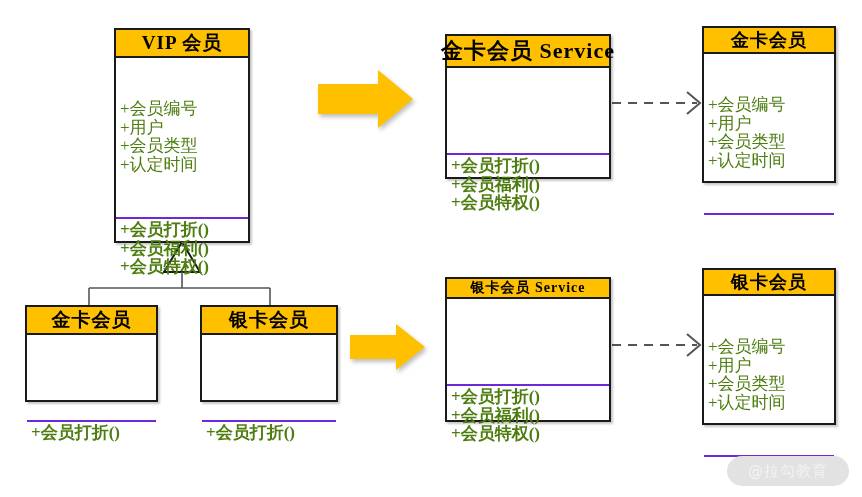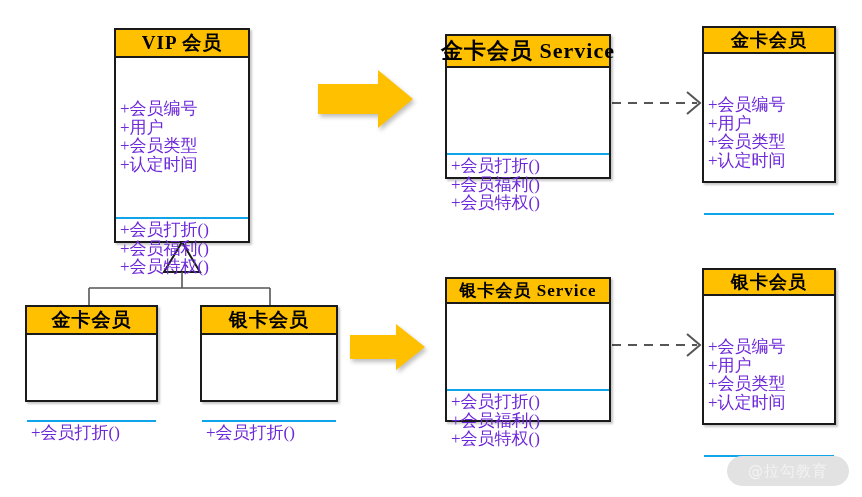--- a/index.html
+++ b/index.html
@@ -36,27 +36,28 @@
     letter-spacing: 1px;
     display: flex;
     align-items: center;
     justify-content: center;
     border-bottom: 2px solid #1a1a1a;
     white-space: nowrap;
   }
   .uml-compartment {
     box-sizing: border-box;
     padding: 2px 4px 3px 4px;
-    color: #6d28d9;
+    color: #4d7c0f;
     display: flex;
     flex-direction: column;
     justify-content: flex-start;
   }
   .uml-compartment + .uml-compartment {
-    border-top: 2px solid #0ea5e9;
+    border-top: 2px solid #6d28d9;
+    font-weight: bold;
   }
   .uml-row {
     line-height: 1.09;
     white-space: nowrap;
     letter-spacing: 0px;
   }
   .grow { flex: 1 1 auto; }
 
   
   #connectors {
@@ -165,21 +166,21 @@
     <div class="uml-header" style="height:32px; font-size:22px;">金卡会员 Service</div>
     <div class="uml-compartment" style="height:35px;"></div>
     <div class="uml-compartment grow" style="font-size:17px;">
       <div class="uml-row">+会员打折()</div>
       <div class="uml-row">+会员福利()</div>
       <div class="uml-row">+会员特权()</div>
     </div>
   </div>
 
   <div class="uml-class" style="left:445px; top:277px; width:166px; height:145px;">
-    <div class="uml-header" style="height:32px; font-size:17px;">银卡会员 Service</div>
+    <div class="uml-header" style="height:32px; font-size:14px;">银卡会员 Service</div>
     <div class="uml-compartment" style="height:35px;"></div>
     <div class="uml-compartment grow" style="font-size:17px;">
       <div class="uml-row">+会员打折()</div>
       <div class="uml-row">+会员福利()</div>
       <div class="uml-row">+会员特权()</div>
     </div>
   </div>
 
   <div class="uml-class" style="left:702px; top:26px; width:134px; height:157px;">
     <div class="uml-header" style="height:29px; font-size:18px;">金卡会员</div>

